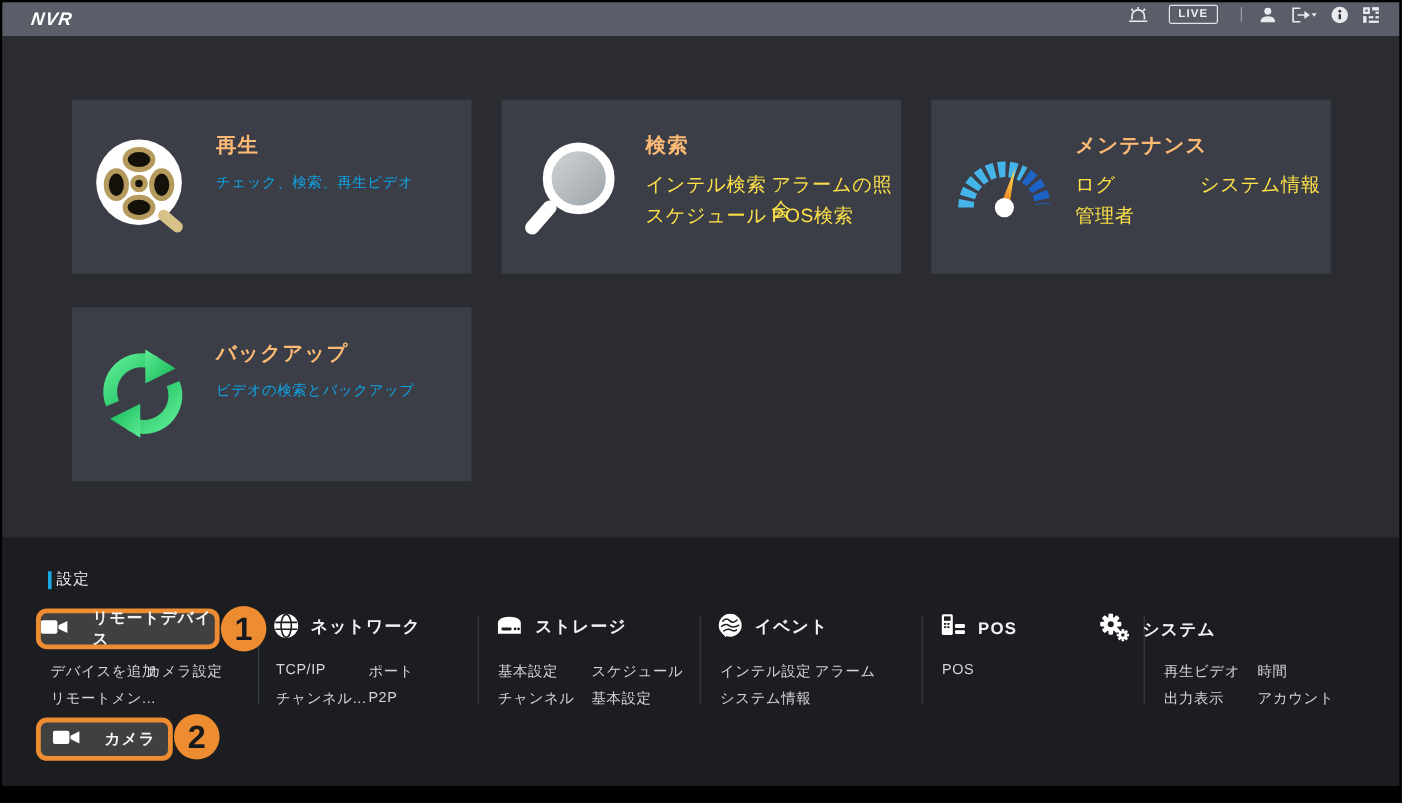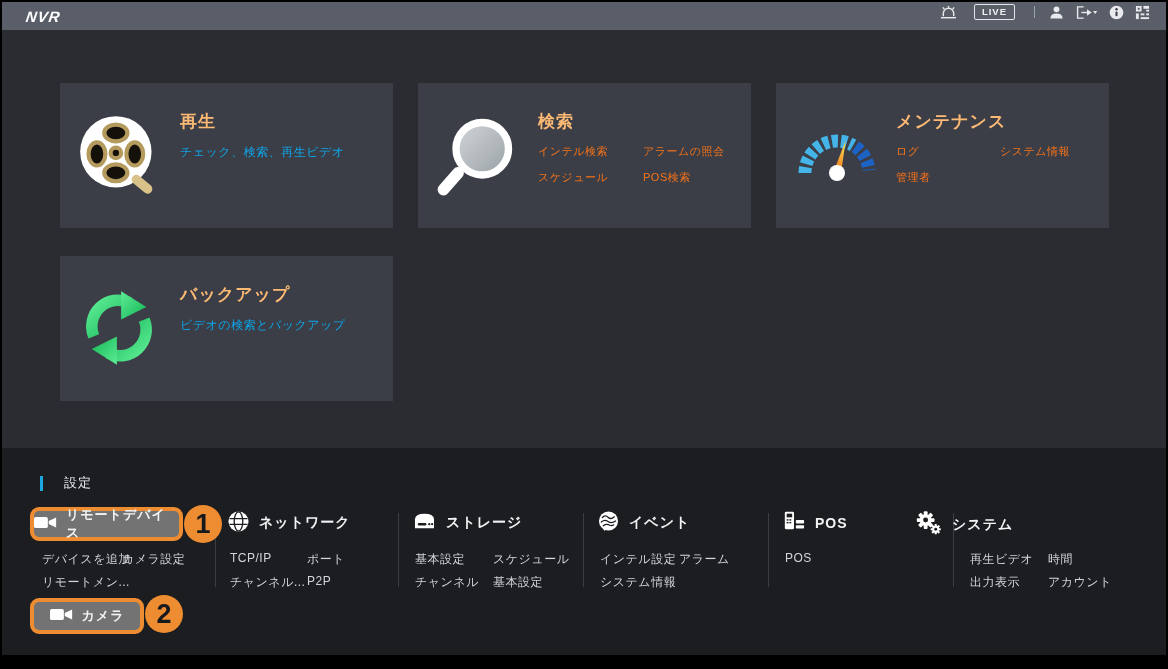--- a/index.html
+++ b/index.html
@@ -16,33 +16,33 @@
   .live-btn{border:1px solid #e2e4ea;border-radius:2px;color:#eef0f4;font-size:9.5px;font-weight:bold;
             letter-spacing:1px;padding:2px 7px;line-height:10px;margin:0 5px;}
   .tb-div{width:1px;height:12px;background:#9aa0ac;margin:0 3px;}
   .tb-ic{display:flex;align-items:center;}
   
   .main{position:absolute;left:0;top:28px;width:100%;height:418px;background:#2a2c31;}
   .card{position:absolute;width:333px;height:145px;background:#3b3e47;}
   .card-icon{position:absolute;left:17px;top:30px;width:86px;height:86px;}
   .card-title{position:absolute;left:120px;top:27px;color:#fdba74;font-size:17px;font-weight:600;letter-spacing:1px;}
   .card-sub{position:absolute;color:#0ea5e9;font-size:12px;letter-spacing:0.5px;}
-  .card-link{position:absolute;color:#f97316;font-size:11px;letter-spacing:0.5px;cursor:pointer;}
+  .card-link{position:absolute;color:#fde047;font-size:16px;letter-spacing:0.5px;cursor:pointer;}
   
   .settings{position:absolute;left:0;top:446px;width:100%;height:207px;background:#1b1d21;}
-  .set-head{position:absolute;left:38px;top:26px;display:flex;align-items:center;gap:21px;}
+  .set-head{position:absolute;left:38px;top:26px;display:flex;align-items:center;gap:4px;}
   .set-head .bar{width:3px;height:15px;background:#1ba7e0;}
   .set-head .txt{color:#eceef1;font-size:13px;letter-spacing:1px;}
   .col-head{position:absolute;display:flex;align-items:center;gap:10px;color:#f2f3f5;
             font-size:14px;font-weight:bold;letter-spacing:1px;cursor:pointer;}
   .set-link{position:absolute;color:#d3d5d9;font-size:12px;letter-spacing:0.5px;cursor:pointer;white-space:nowrap;}
   .divider-v{position:absolute;width:1px;height:74px;background:#3a3d43;}
   .orange-box{position:absolute;border:4px solid #ee8c31;border-radius:9px;display:flex;
-              align-items:center;justify-content:center;gap:8px;color:#f2f3f5;font-size:13px;
-              font-weight:bold;letter-spacing:1px;cursor:pointer;background:#737373;}
+              align-items:center;justify-content:center;gap:19px;color:#f2f3f5;font-size:13px;
+              font-weight:bold;letter-spacing:1px;cursor:pointer;background:#404040;}
   .badge{position:absolute;width:38px;height:38px;border-radius:50%;background:#ee8c31;color:#17191d;
          font-size:27px;font-weight:bold;display:flex;align-items:center;justify-content:center;}
 </style>
 </head>
 <body>
 
 <div class="screen">
 
   <div class="topbar">
     <div class="logo">NVR</div>

